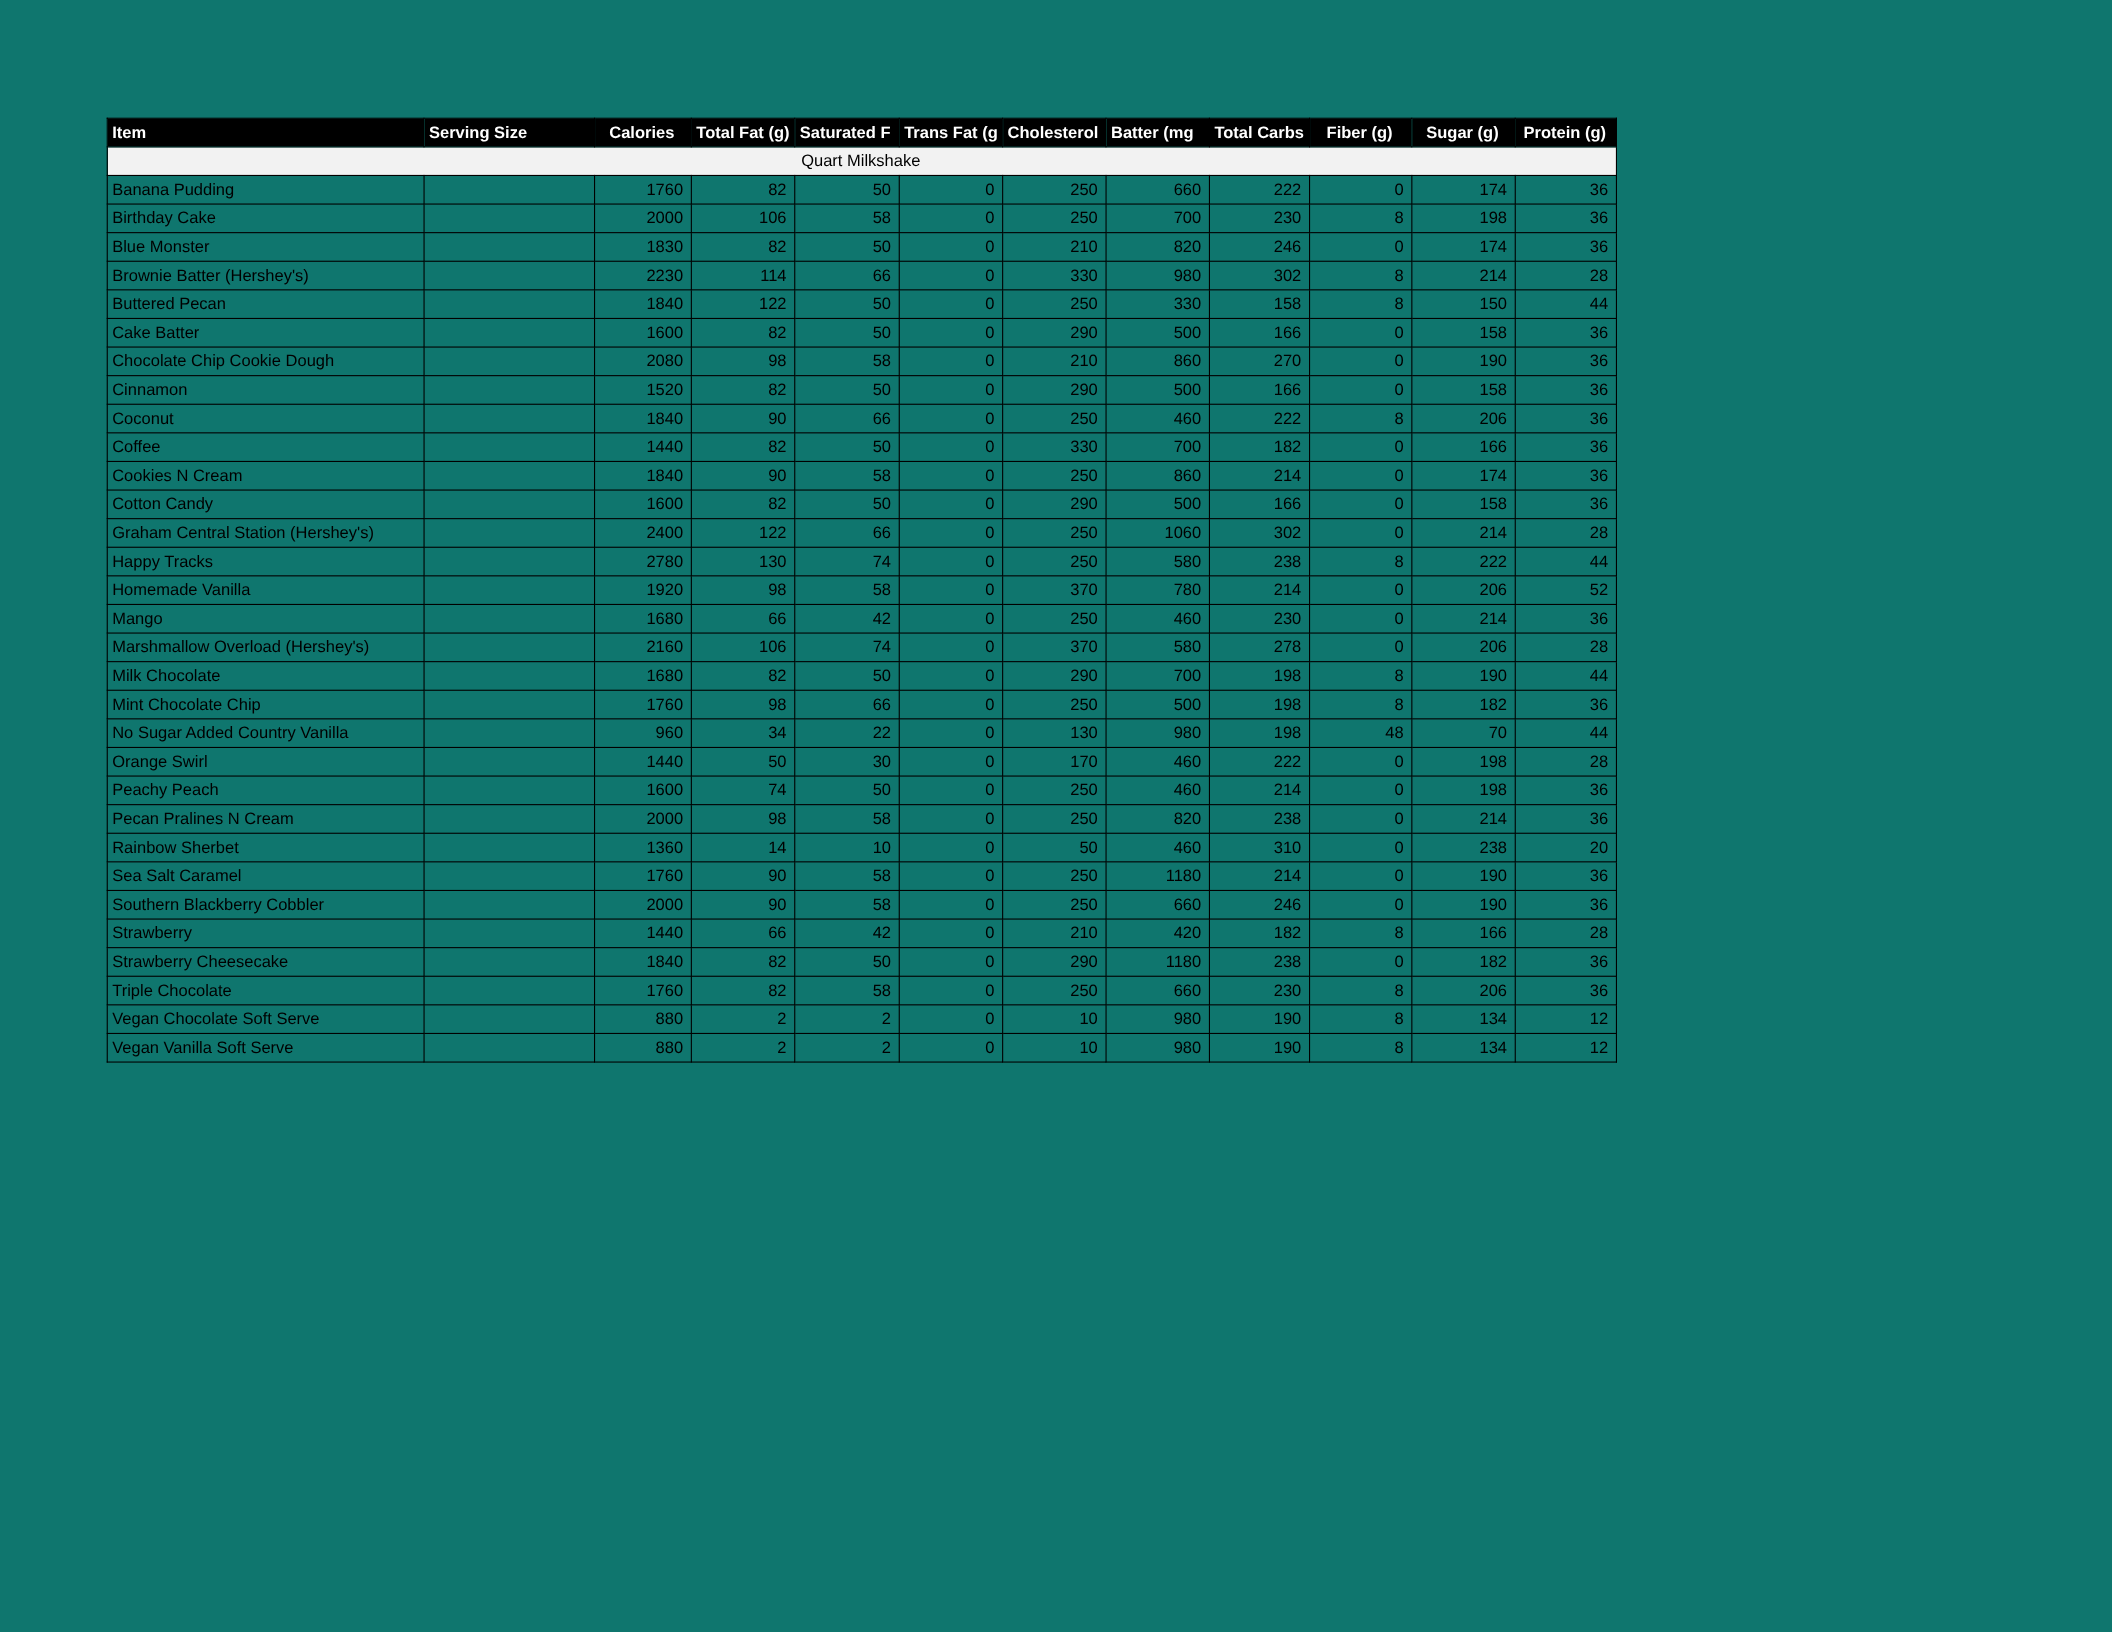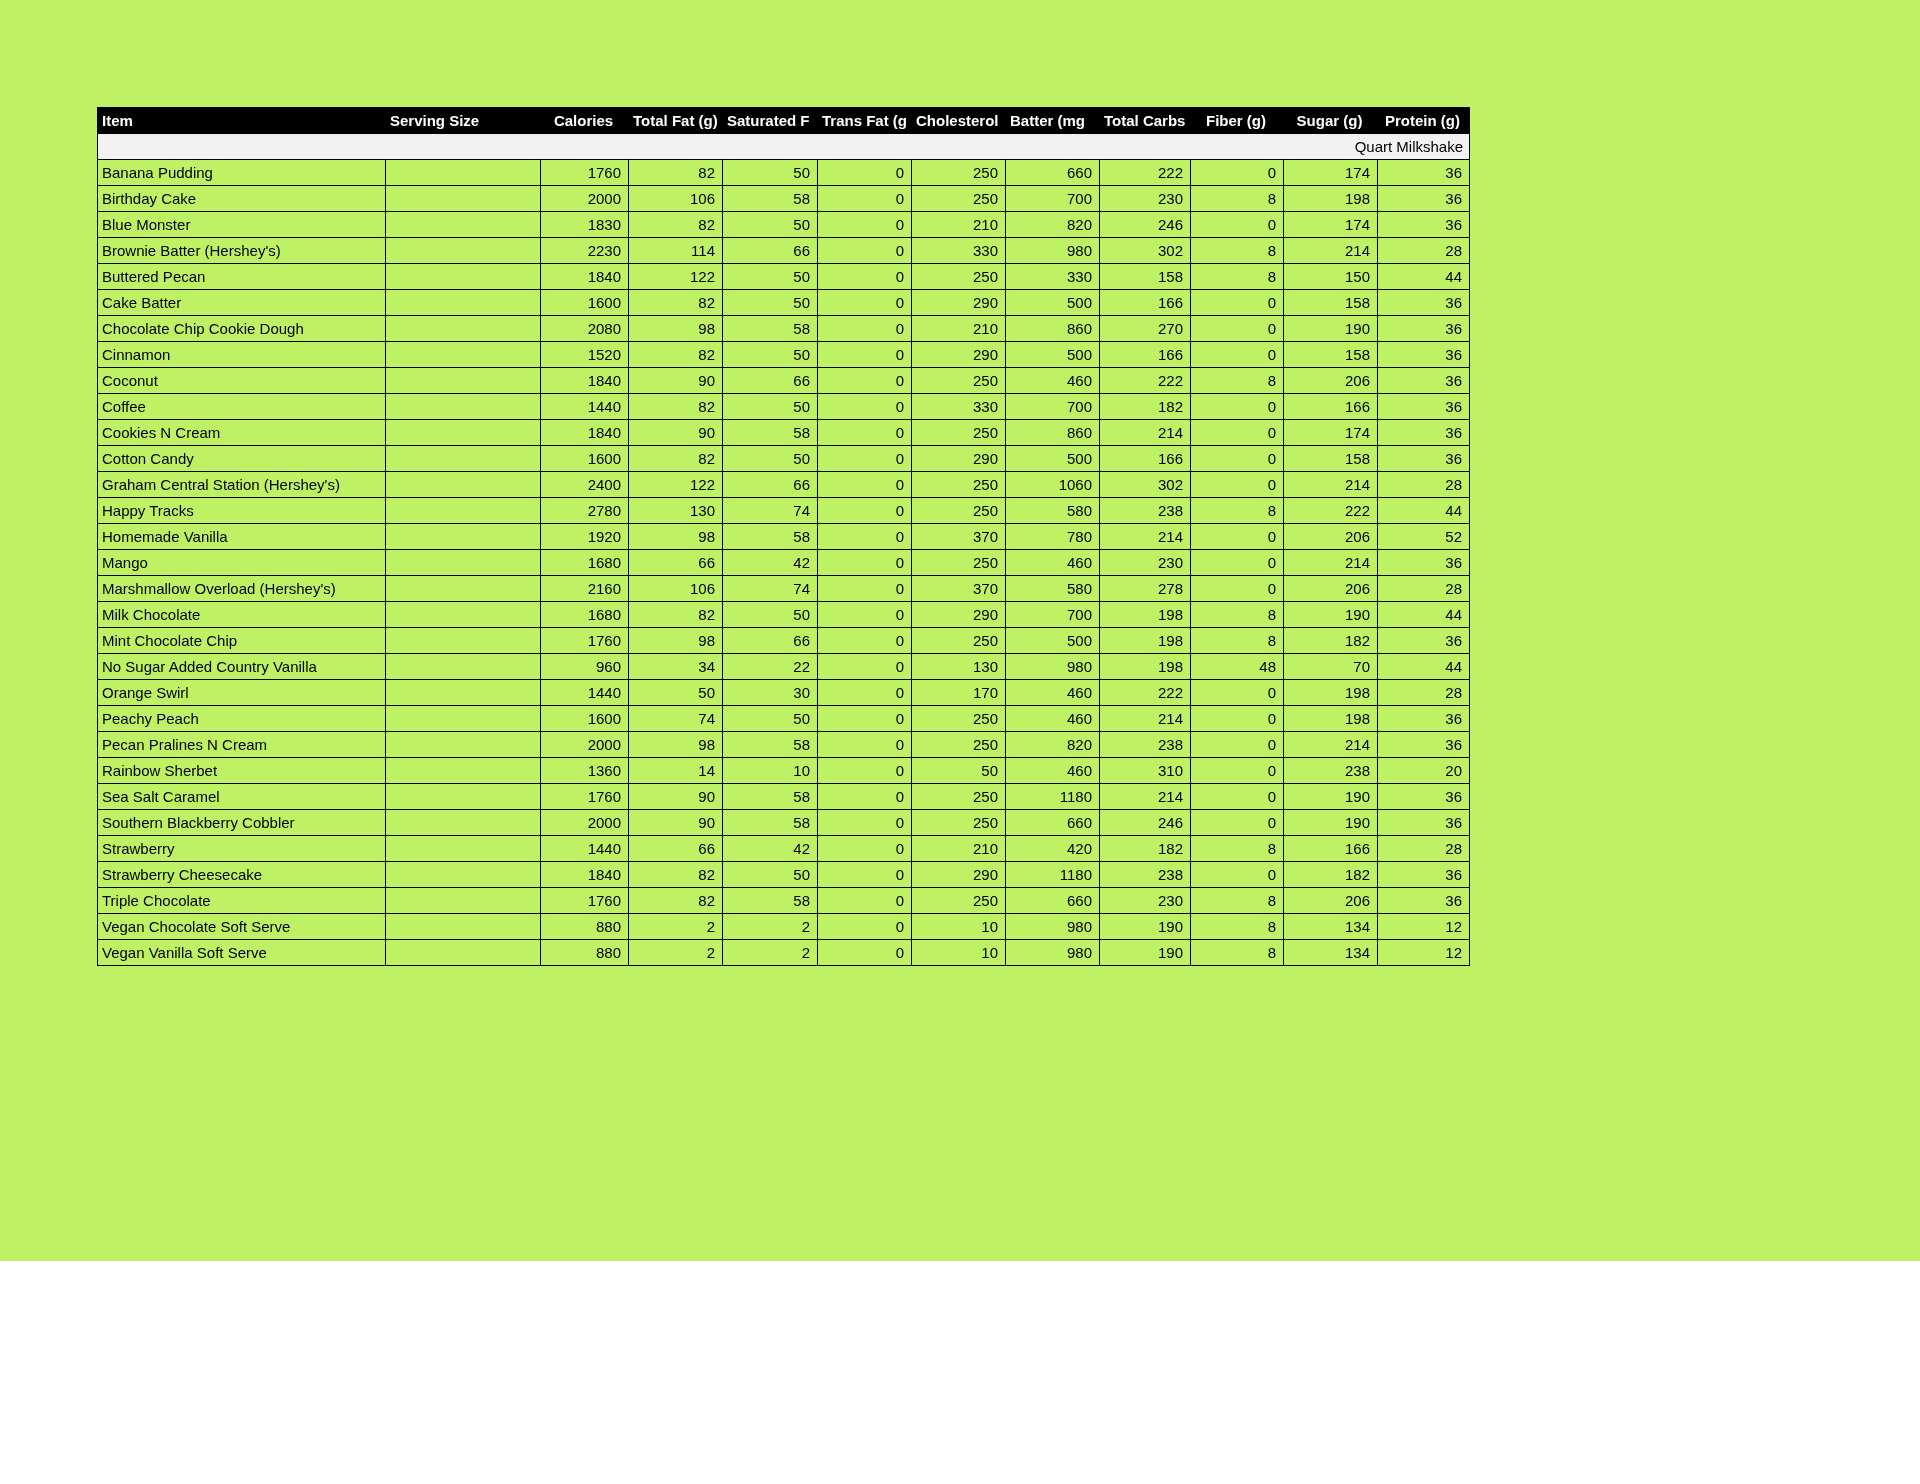--- a/index.html
+++ b/index.html
@@ -4,22 +4,22 @@
 <style>
   html, body {
     margin: 0;
     padding: 0;
     background: #ffffff;
     font-family: "Liberation Sans", sans-serif;
   }
   .page {
     position: relative;
     width: 1920px;
-    height: 1261px;
-    background: #bef264;
+    height: 1484px;
+    background: #0f766e;
     overflow: hidden;
   }
   table.nutrition {
     position: absolute;
     left: 97px;
     top: 107px;
     border-collapse: collapse;
     table-layout: fixed;
     width: 1372px;
     font-size: 15px;
@@ -42,21 +42,21 @@
     border-color: #000000;
   }
   table.nutrition thead th:nth-child(3),
   table.nutrition thead th:nth-child(10),
   table.nutrition thead th:nth-child(11),
   table.nutrition thead th:nth-child(12) {
     text-align: center;
   }
   table.nutrition td.section-cell {
     background: #f2f2f2;
-    text-align: right;
+    text-align: center;
     font-weight: normal;
     margin-left: 44px;
   }
   table.nutrition td.item-cell {
     text-align: left;
   }
   table.nutrition td.num-cell {
     text-align: right;
     padding-right: 7px;
   }

